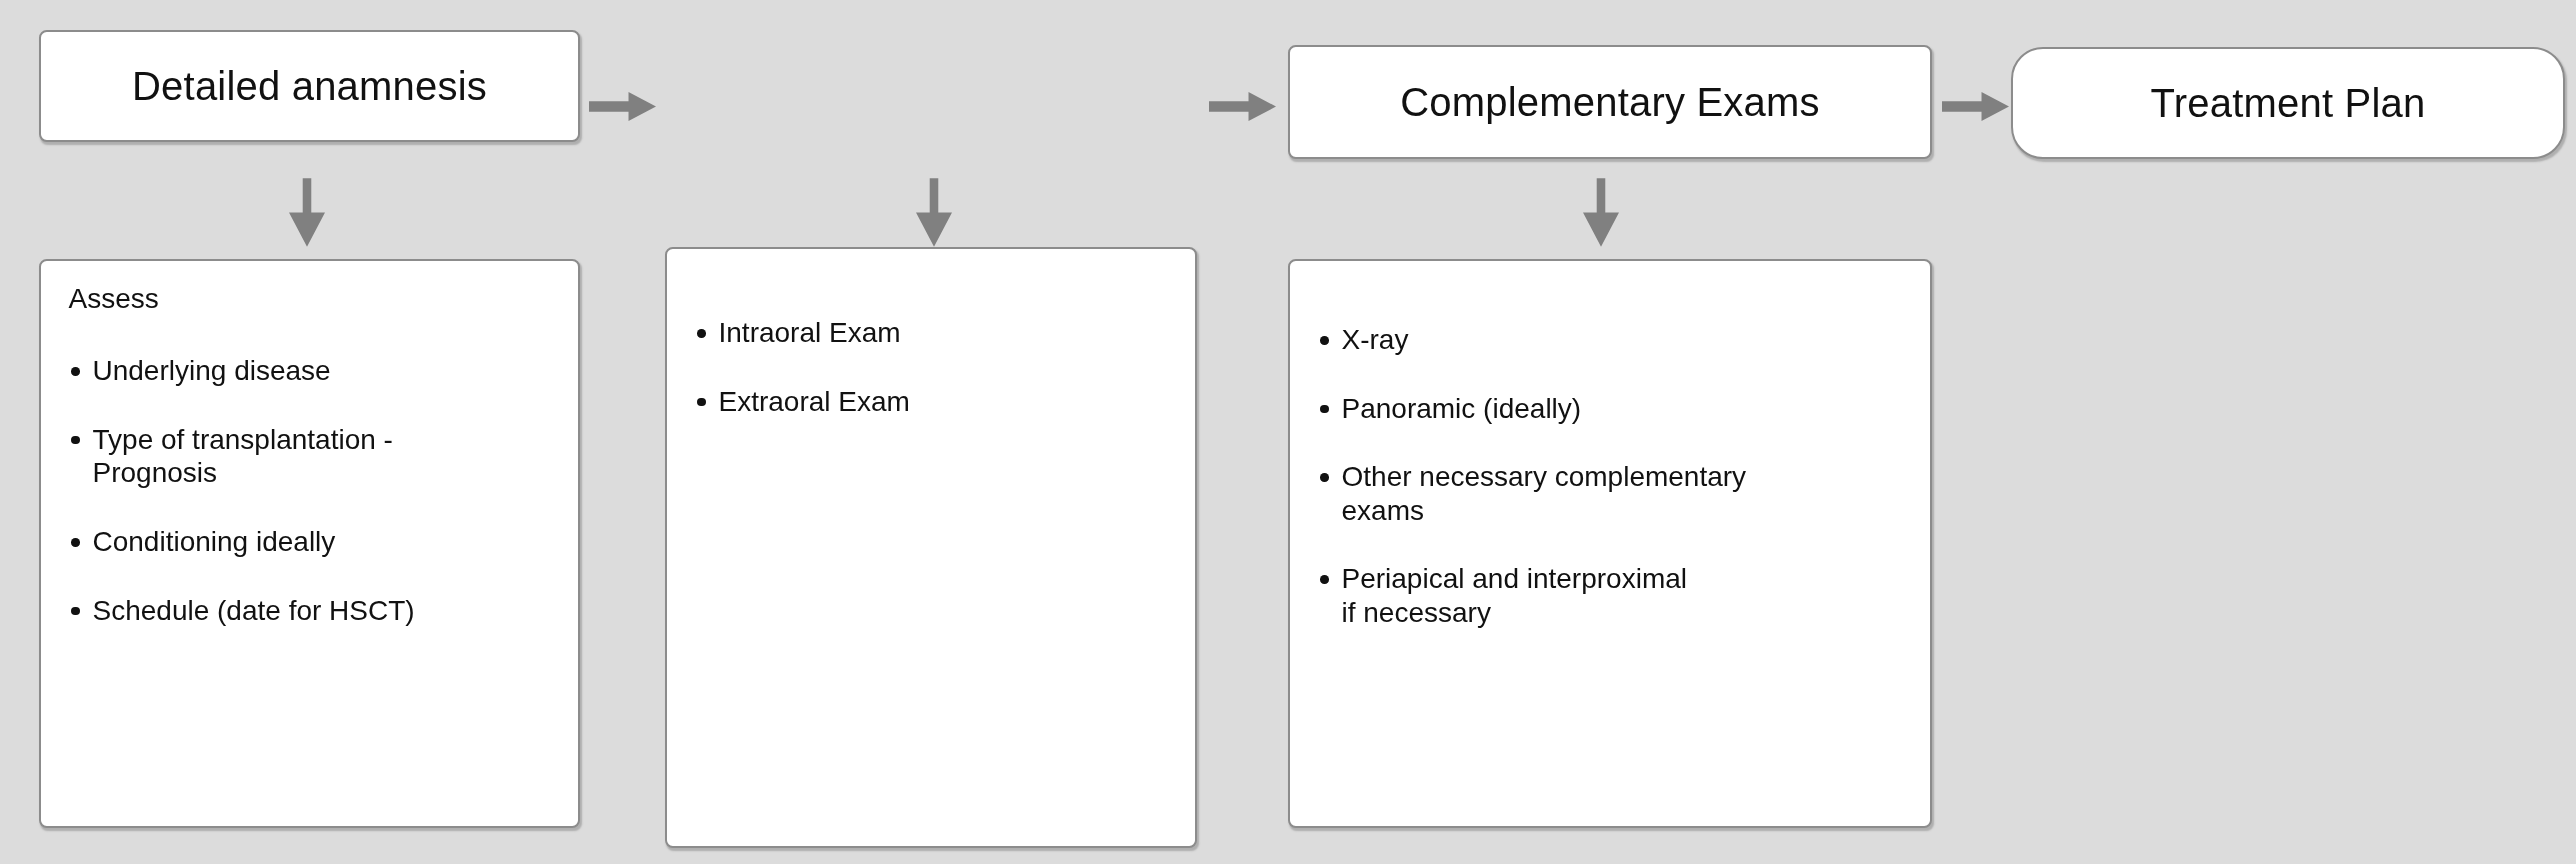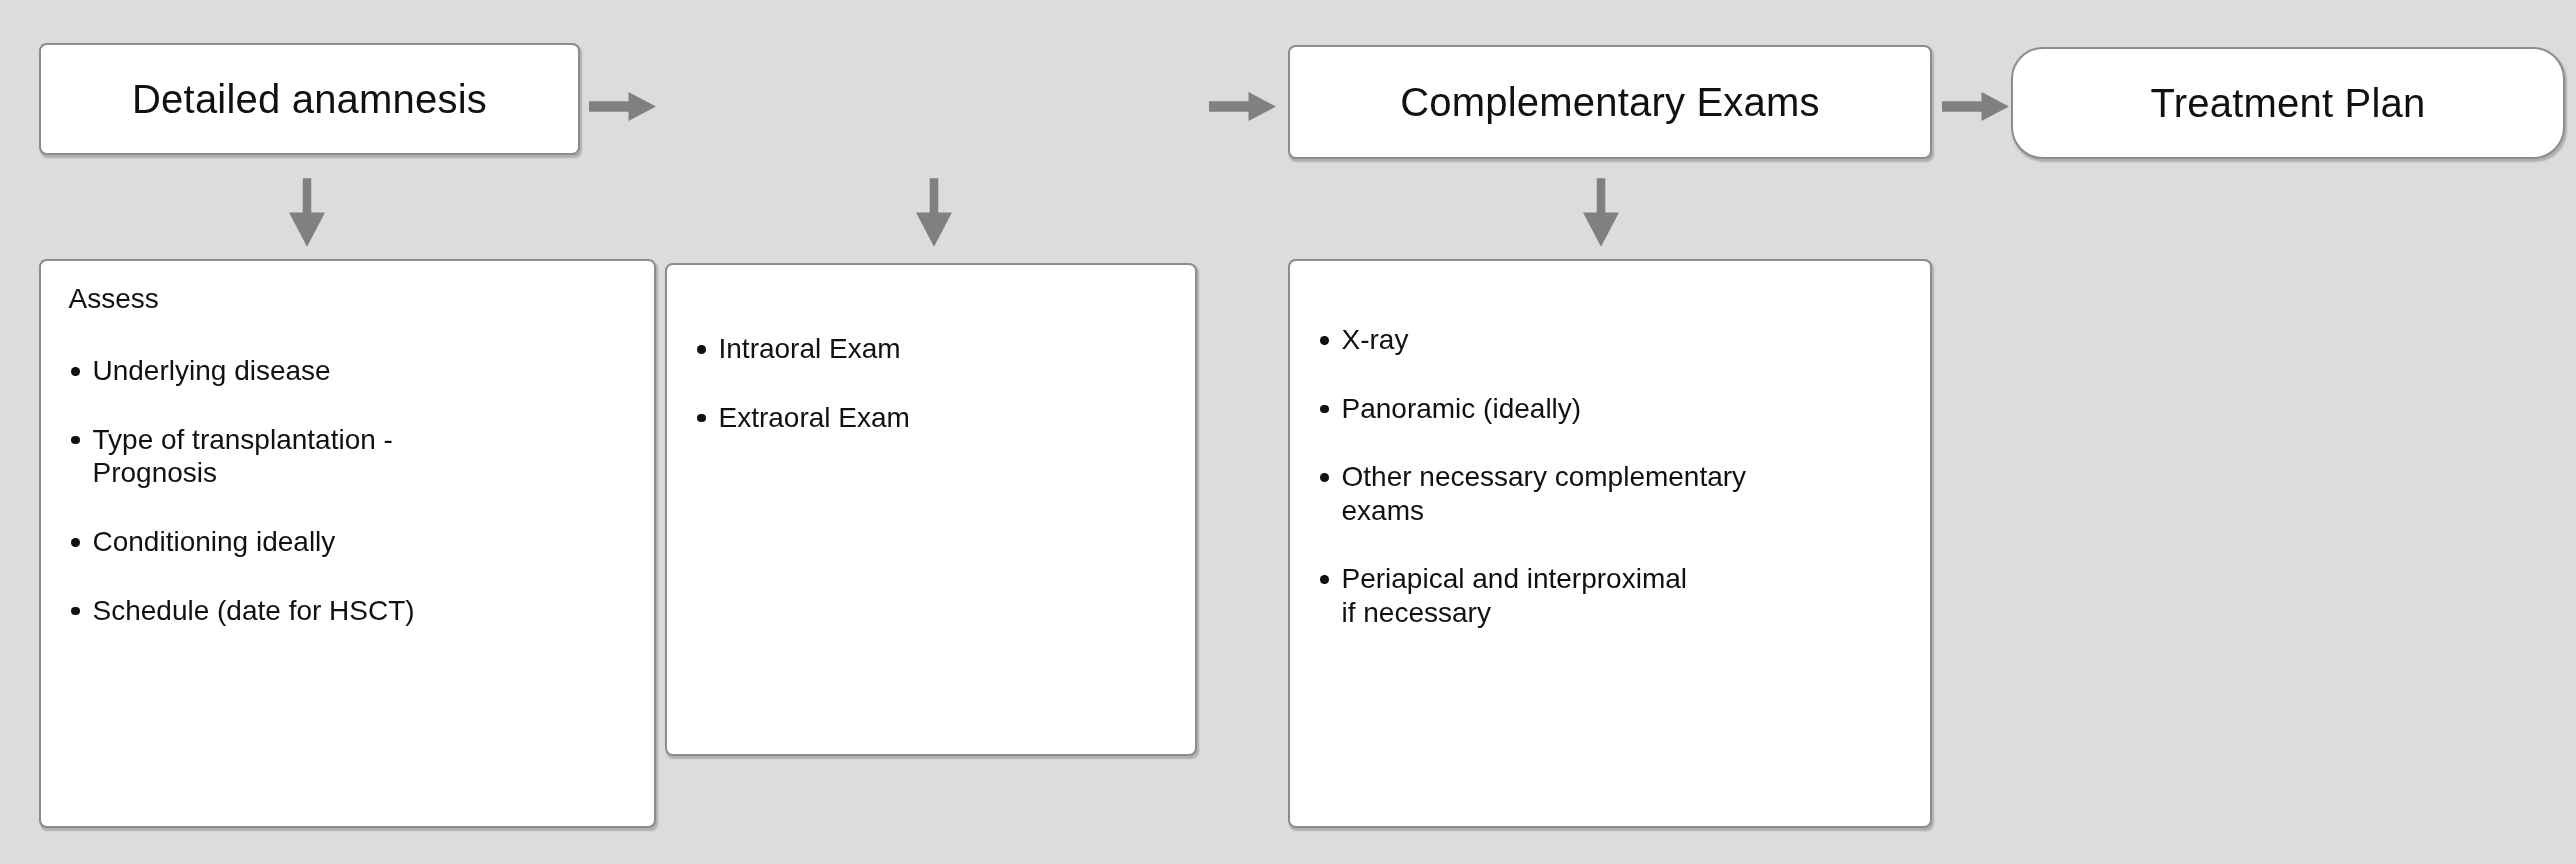--- a/index.html
+++ b/index.html
@@ -87,27 +87,27 @@
     background: #111111;
   }
   .bullets li .txt { display: block; }
 
   
   .arrow-h, .arrow-v {
     position: absolute;
   }
 
   
-  #stage-0 { left: 39px;   top: 43px;  width: 541px; height: 112px; }
+  #stage-0 { left: 39px;   top: 30px;  width: 541px; height: 112px; }
   #stage-1 { left: 665px;  top: 47px;  width: 532px; height: 112px; }
   #stage-2 { left: 1288px; top: 45px;  width: 644px; height: 114px; }
   #stage-3 { left: 2011px; top: 47px;  width: 554px; height: 112px; border-radius: 32px; }
 
-  #detail-0 { left: 39px;   top: 259px; width: 617px; height: 569px; }
-  #detail-1 { left: 665px;  top: 263px; width: 532px; height: 493px; }
+  #detail-0 { left: 39px;   top: 259px; width: 541px; height: 569px; }
+  #detail-1 { left: 665px;  top: 247px; width: 532px; height: 601px; }
   #detail-2 { left: 1288px; top: 259px; width: 644px; height: 569px; }
 
   #arrow-h-0 { left: 589px;  top: 90px; }
   #arrow-h-1 { left: 1209px; top: 90px; }
   #arrow-h-2 { left: 1942px; top: 90px; }
 
   #arrow-v-0 { left: 289px;  top: 178px; }
   #arrow-v-1 { left: 916px; top: 178px; }
   #arrow-v-2 { left: 1583px; top: 178px; }
 </style>

